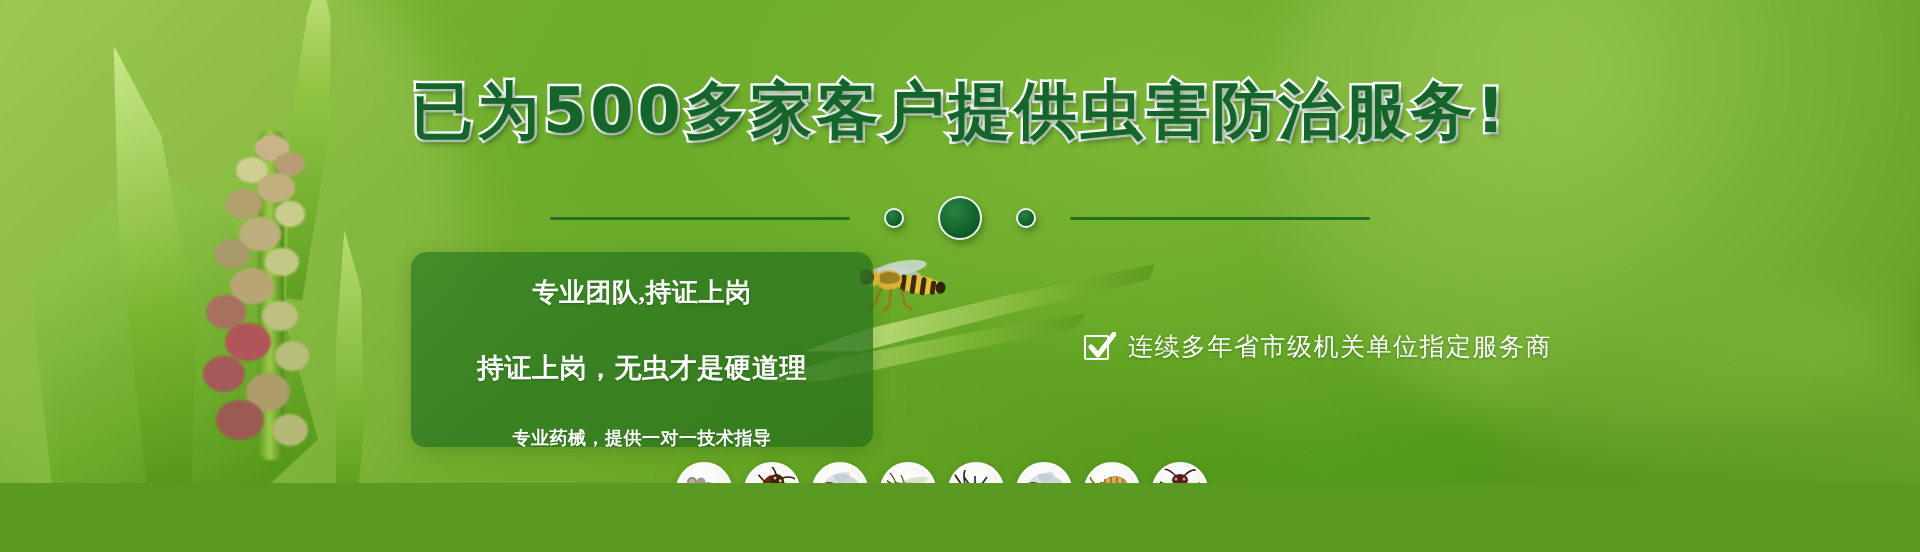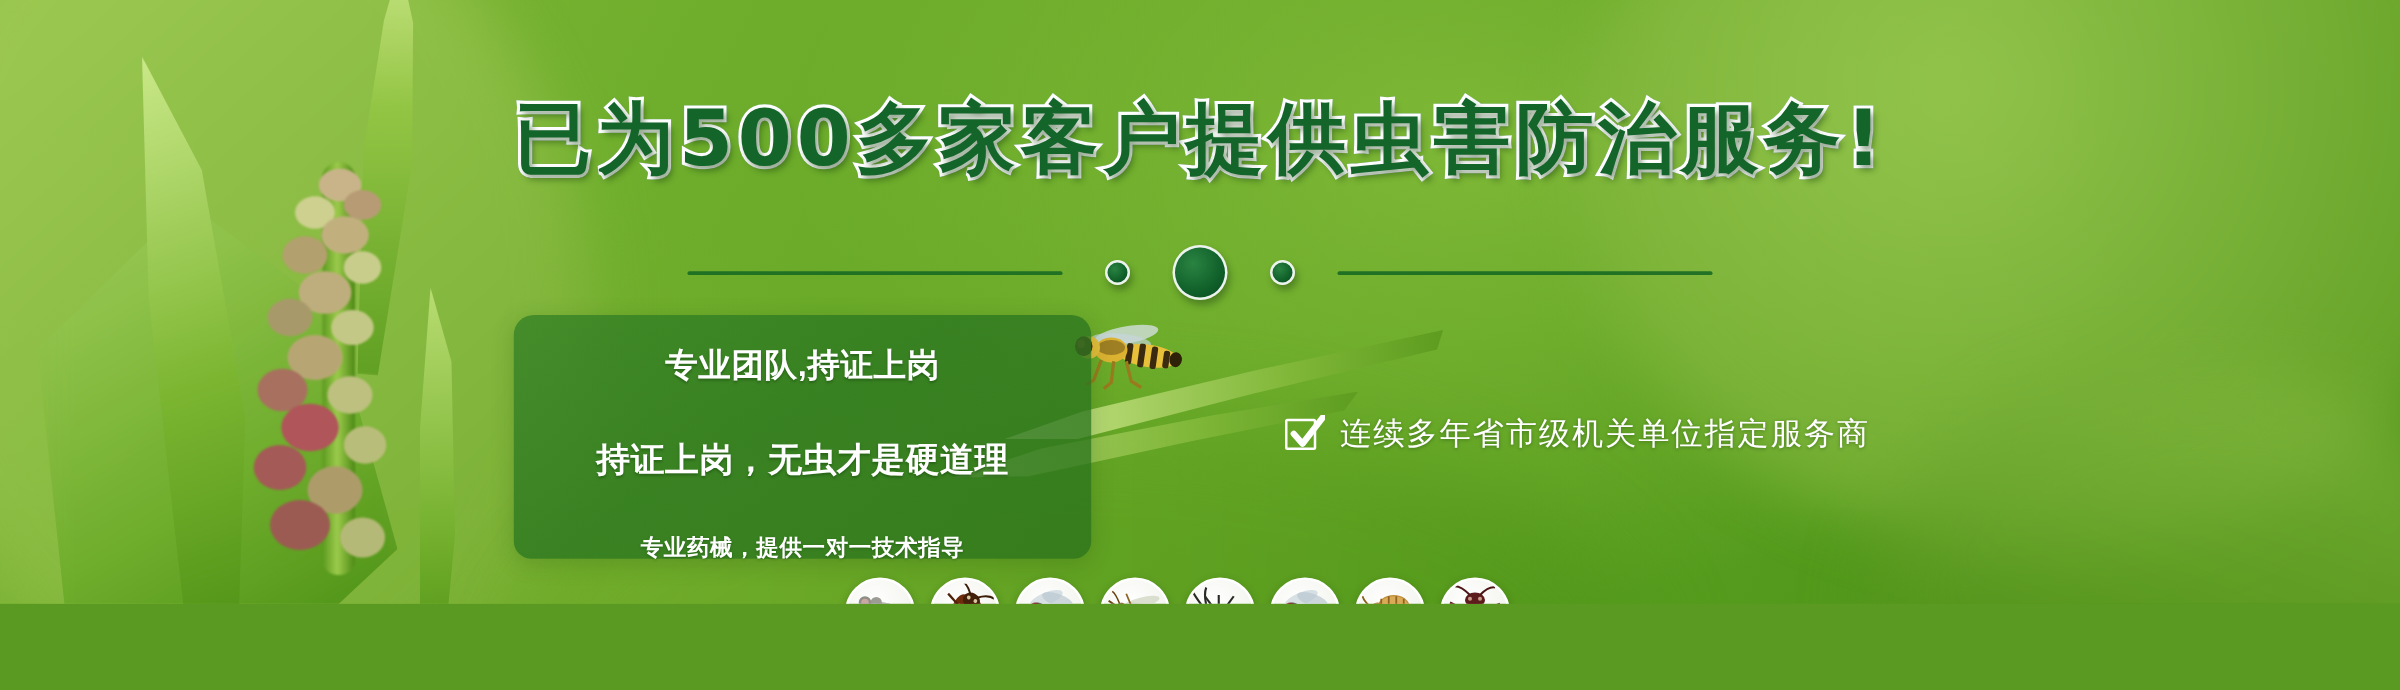--- a/index.html
+++ b/index.html
@@ -123,34 +123,34 @@
     border-radius:16px 16px 14px 14px;
     background:linear-gradient(150deg,rgba(52,128,38,.78) 0%,rgba(45,120,32,.82) 45%,rgba(38,110,26,.72) 100%);
     box-shadow:0 4px 18px rgba(20,60,10,.18);
     display:flex; flex-direction:column;
     align-items:center; justify-content:center;
     gap:15px;
     padding:10px 6px;
   }
   #panel .pline{
     color:#ffffff;
-    font-family:Liberation Sans, sans-serif;
+    font-family:Liberation Serif, serif;
     font-weight:bold;
     white-space:nowrap;
     letter-spacing:.5px;
     text-shadow:0 1px 2px rgba(10,45,5,.35);
     margin-top:25px;
   }
   #panel .pline.l1{ font-size:26px; }
   #panel .pline.l2{ font-size:27px; }
   #panel .pline.l3{ font-size:18px; }
 
   
   #checklist{
-    position:absolute; left:1028px; top:330px;
+    position:absolute; left:1084px; top:330px;
     display:flex; flex-direction:column; gap:26px;
   }
   #checklist .crow{
     display:flex; align-items:center; gap:14px;
     white-space:nowrap;
   }
   #checklist .cbox{
     width:30px; height:30px; position:relative; flex:0 0 auto;
   }
   #checklist .cbox .sq{

